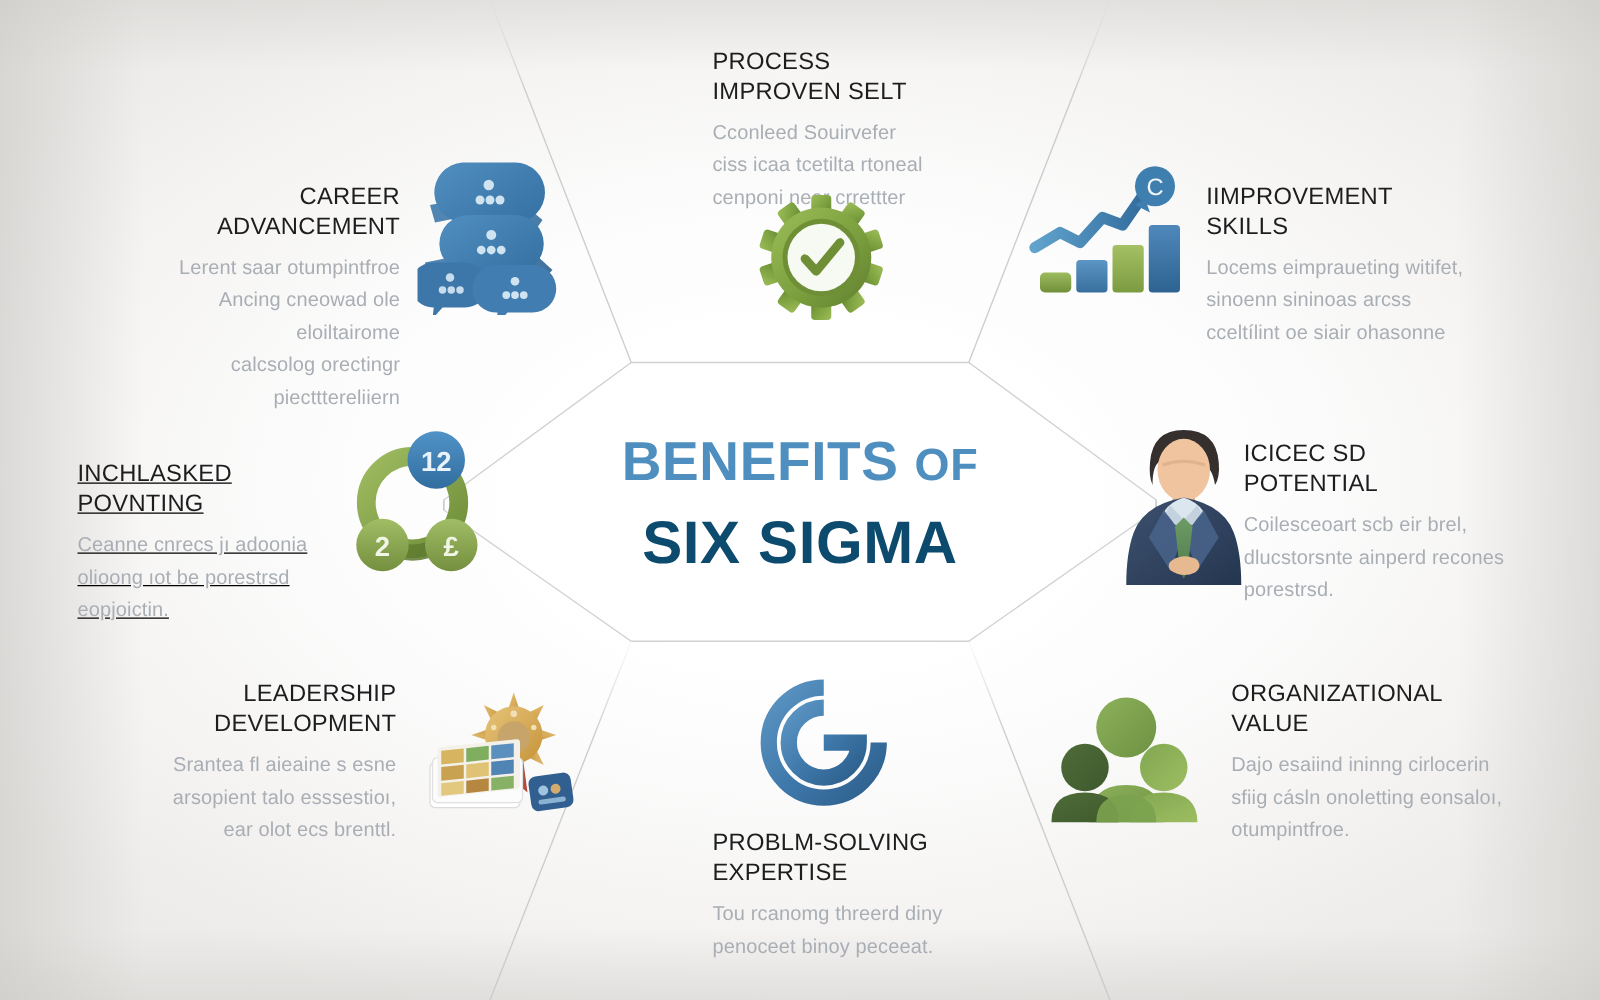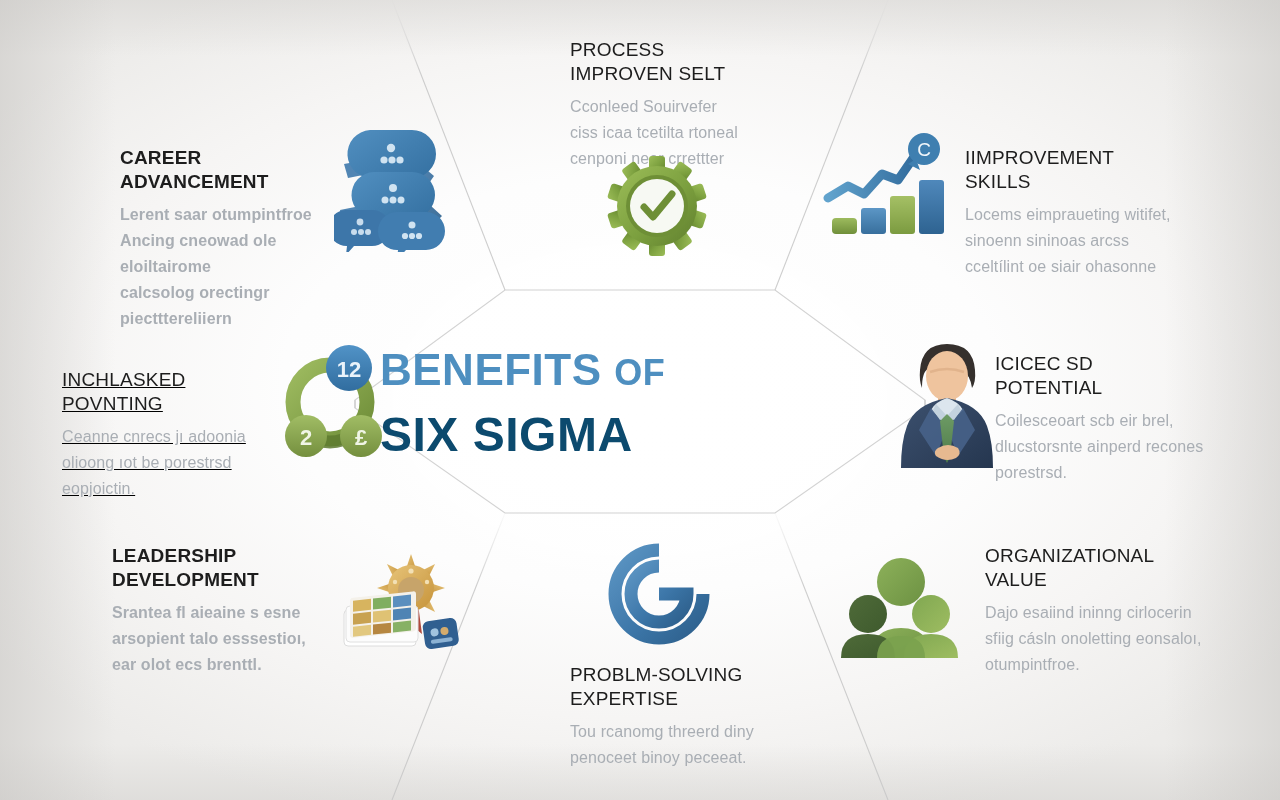--- a/index.html
+++ b/index.html
@@ -19,40 +19,40 @@
       linear-gradient(180deg, rgba(205,203,200,.40) 0%, rgba(0,0,0,0) 7%, rgba(0,0,0,0) 93%, rgba(205,203,200,.42) 100%);
     pointer-events:none; z-index:1;
   }
 
   
   #geometry { position:absolute; inset:0; z-index:2; pointer-events:none; }
 
   
   #center-title {
     position:absolute; left:50%; top:404px; transform:translate(-50%,-50%);
-    z-index:5; width:520px;
+    text-align:center; z-index:5; width:520px;
   }
   #center-title .ln { font-weight:bold; letter-spacing:.5px; line-height:1.02; white-space:nowrap; }
   #ttl-1 { font-size:44px; color:#4e8fc0; font-weight:normal; letter-spacing:1px; }
   #ttl-1 .sm { font-size:36px; }
   #ttl-2 { font-size:48px; color:#0c4a6e; margin-top:18px; }
   #ttl-3 { font-size:54px; color:#3a78ae; margin-top:1px; }
 
   
   .sect { position:absolute; z-index:4; }
   .sect .head {
     font-size:19px; font-weight:normal; color:#1d1d1d;
     line-height:1.24; letter-spacing:.2px; text-transform:uppercase;
   }
   .sect .body {
     font-size:16px; color:#a9aeb4; line-height:1.62; margin-top:9px;
     letter-spacing:.1px;
   }
   .sect.align-l .head, .sect.align-l .body { text-align:left; }
-  .sect.align-r .head, .sect.align-r .body { text-align:left;font-weight:bold; }
+  .sect.align-r .head, .sect.align-r .body { text-align:right; }
 
   .icon-box { position:absolute; z-index:4; }
 
   
   .soft { filter: blur(.22px) saturate(.97); }
 </style>
 </head>
 <body>
 
 <div id="vignette"></div>

